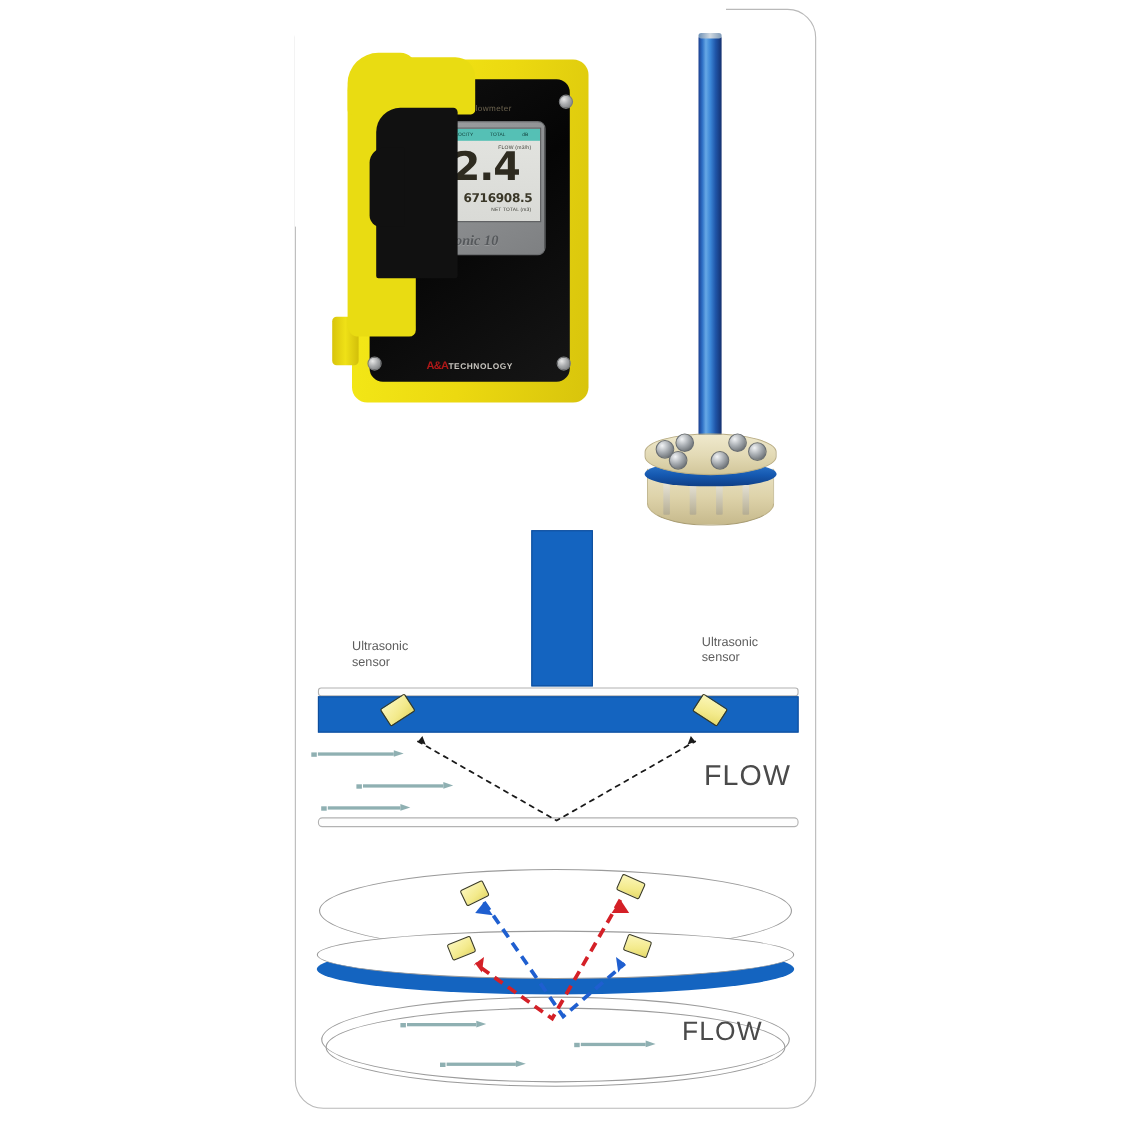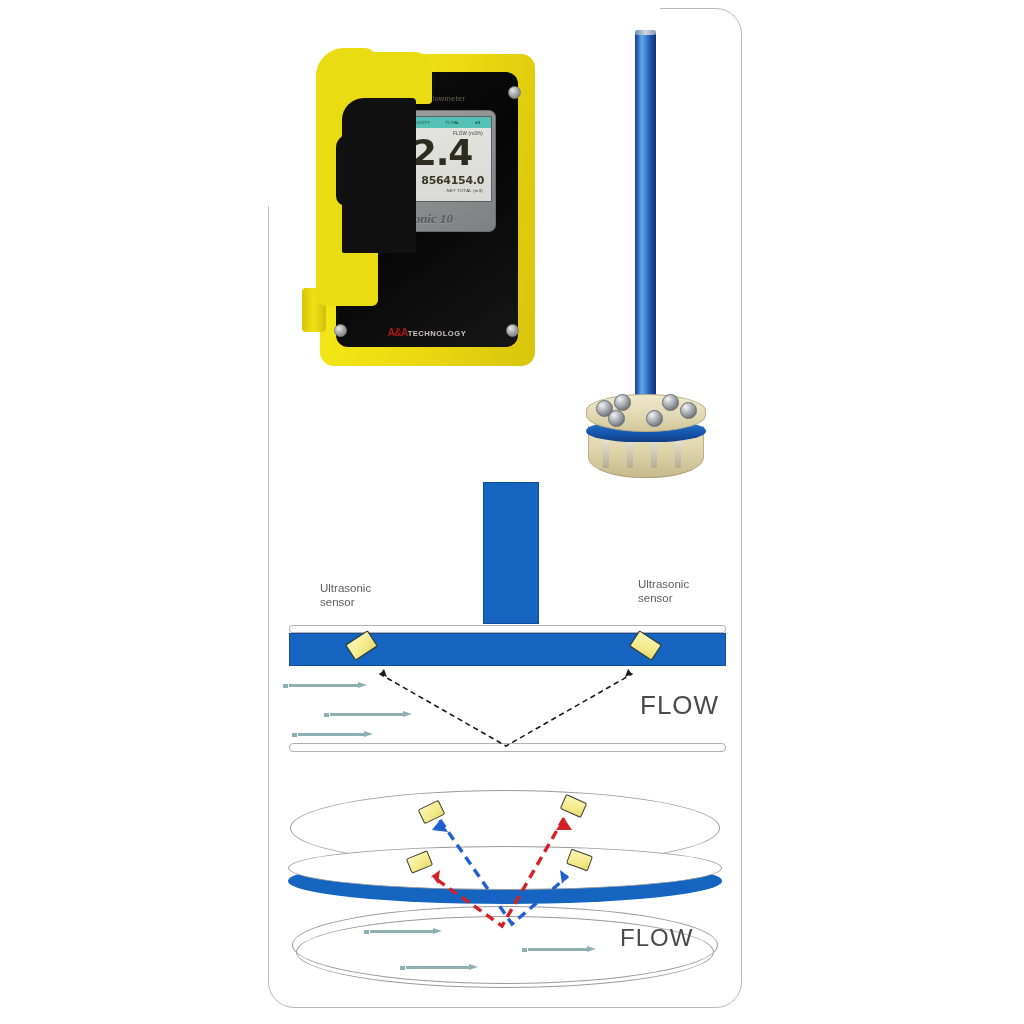--- a/index.html
+++ b/index.html
@@ -555,21 +555,21 @@
           <span>FLOW</span>
           <span>VELOCITY</span>
           <span>TOTAL</span>
           <span>dB</span>
         </div>
 
         <div class="lcd-unit-top">FLOW  (m3/h)</div>
 
         <div class="lcd-main-value">32.4</div>
 
-        <div class="lcd-total-value">8564154.0</div>
+        <div class="lcd-total-value">6716908.5</div>
 
         <div class="lcd-unit-bottom">NET TOTAL  (m3)</div>
       </div>
 
       <div class="lcd-brand">Xonic 10</div>
     </div>
 
     <div class="tx-mfr">
       <span class="mark">A&amp;A</span><span class="word">TECHNOLOGY</span>
     </div>

